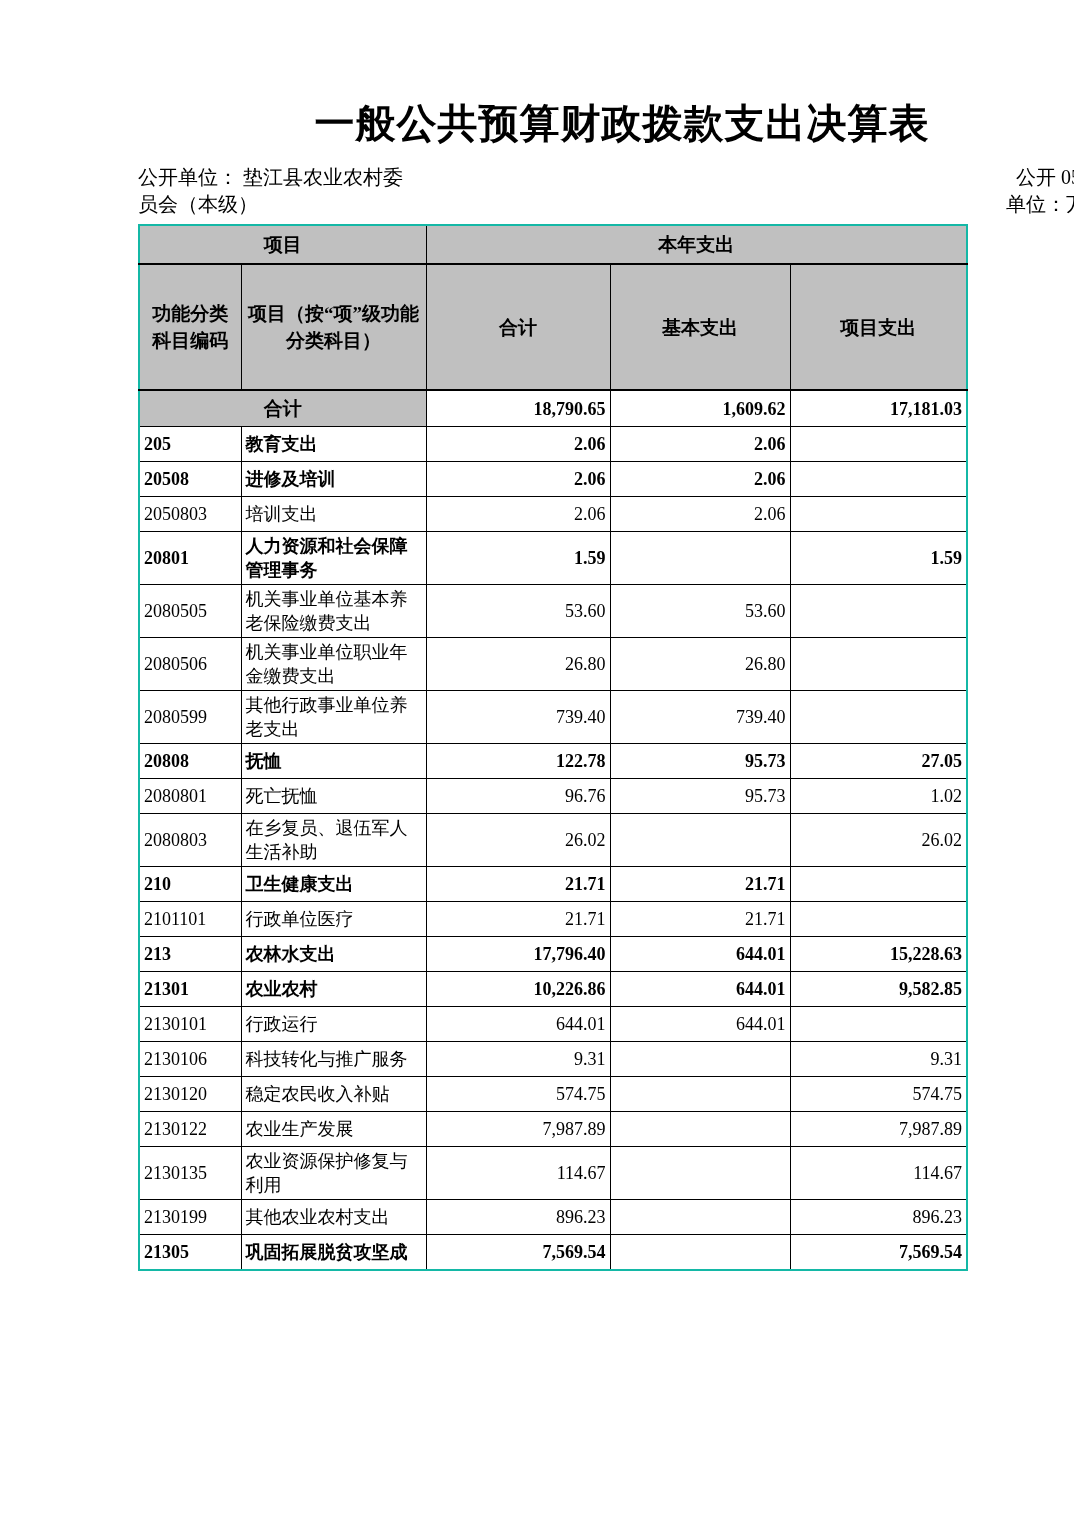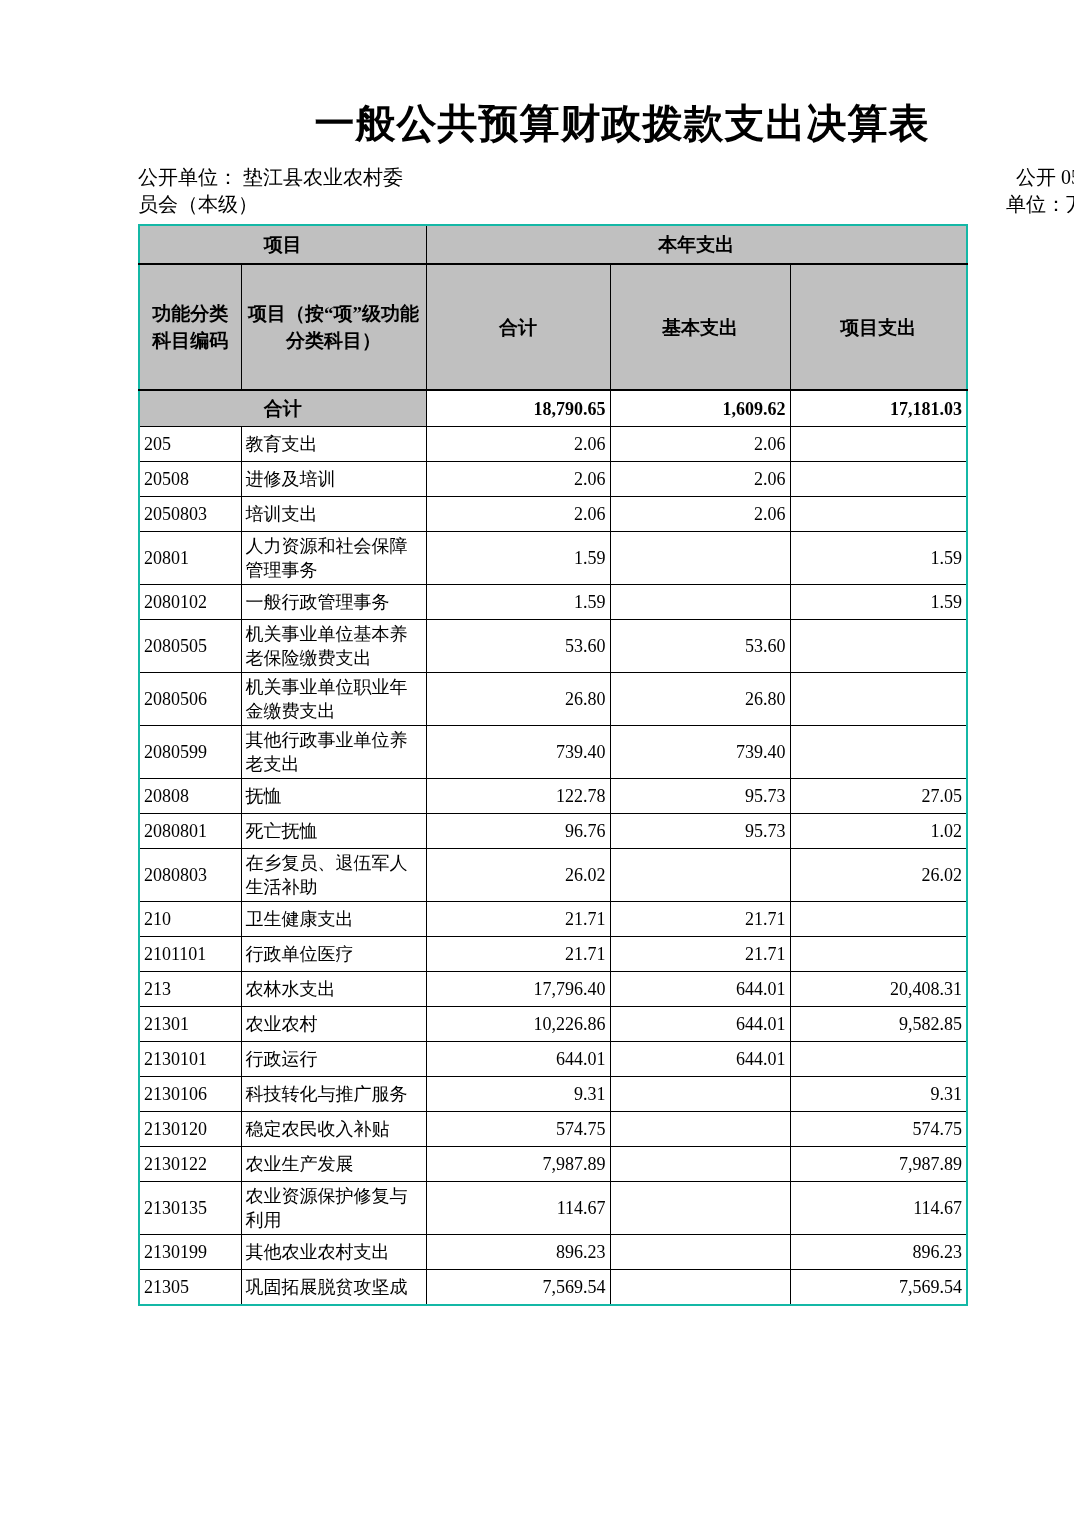--- a/index.html
+++ b/index.html
@@ -70,21 +70,21 @@
   tbody td { height: 30px; line-height: 24px; }
   td.code { text-align: left; padding-left: 6px; }
   td.name { text-align: left; padding-left: 6px; }
   td.num  { text-align: right; padding-right: 10px; }
   tr.total-row td { font-weight: bold; height: 31px; }
   td.total-label {
     background: #c0c0c0;
     text-align: center;
     font-size: 19px;
   }
-  tr.lvl td { font-weight: normal; }
+  tr.lvl td { font-weight: bold; }
 </style>
 </head>
 <body>
 
 <div class="page">
   <div class="content">
 
     <h1 class="doc-title">一般公共预算财政拨款支出决算表</h1>
 
     <div class="meta">
@@ -148,27 +148,20 @@
     <td class="num"></td>
   </tr>
           <tr class="lvl">
     <td class="code">20801</td>
     <td class="name">人力资源和社会保障管理事务</td>
     <td class="num">1.59</td>
     <td class="num"></td>
     <td class="num">1.59</td>
   </tr>
           <tr>
-    <td class="code">2080102</td>
-    <td class="name">一般行政管理事务</td>
-    <td class="num">1.59</td>
-    <td class="num"></td>
-    <td class="num">1.59</td>
-  </tr>
-          <tr>
     <td class="code">2080505</td>
     <td class="name">机关事业单位基本养老保险缴费支出</td>
     <td class="num">53.60</td>
     <td class="num">53.60</td>
     <td class="num"></td>
   </tr>
           <tr>
     <td class="code">2080506</td>
     <td class="name">机关事业单位职业年金缴费支出</td>
     <td class="num">26.80</td>
@@ -215,21 +208,21 @@
     <td class="name">行政单位医疗</td>
     <td class="num">21.71</td>
     <td class="num">21.71</td>
     <td class="num"></td>
   </tr>
           <tr class="lvl">
     <td class="code">213</td>
     <td class="name">农林水支出</td>
     <td class="num">17,796.40</td>
     <td class="num">644.01</td>
-    <td class="num">20,408.31</td>
+    <td class="num">15,228.63</td>
   </tr>
           <tr class="lvl">
     <td class="code">21301</td>
     <td class="name">农业农村</td>
     <td class="num">10,226.86</td>
     <td class="num">644.01</td>
     <td class="num">9,582.85</td>
   </tr>
           <tr>
     <td class="code">2130101</td>

